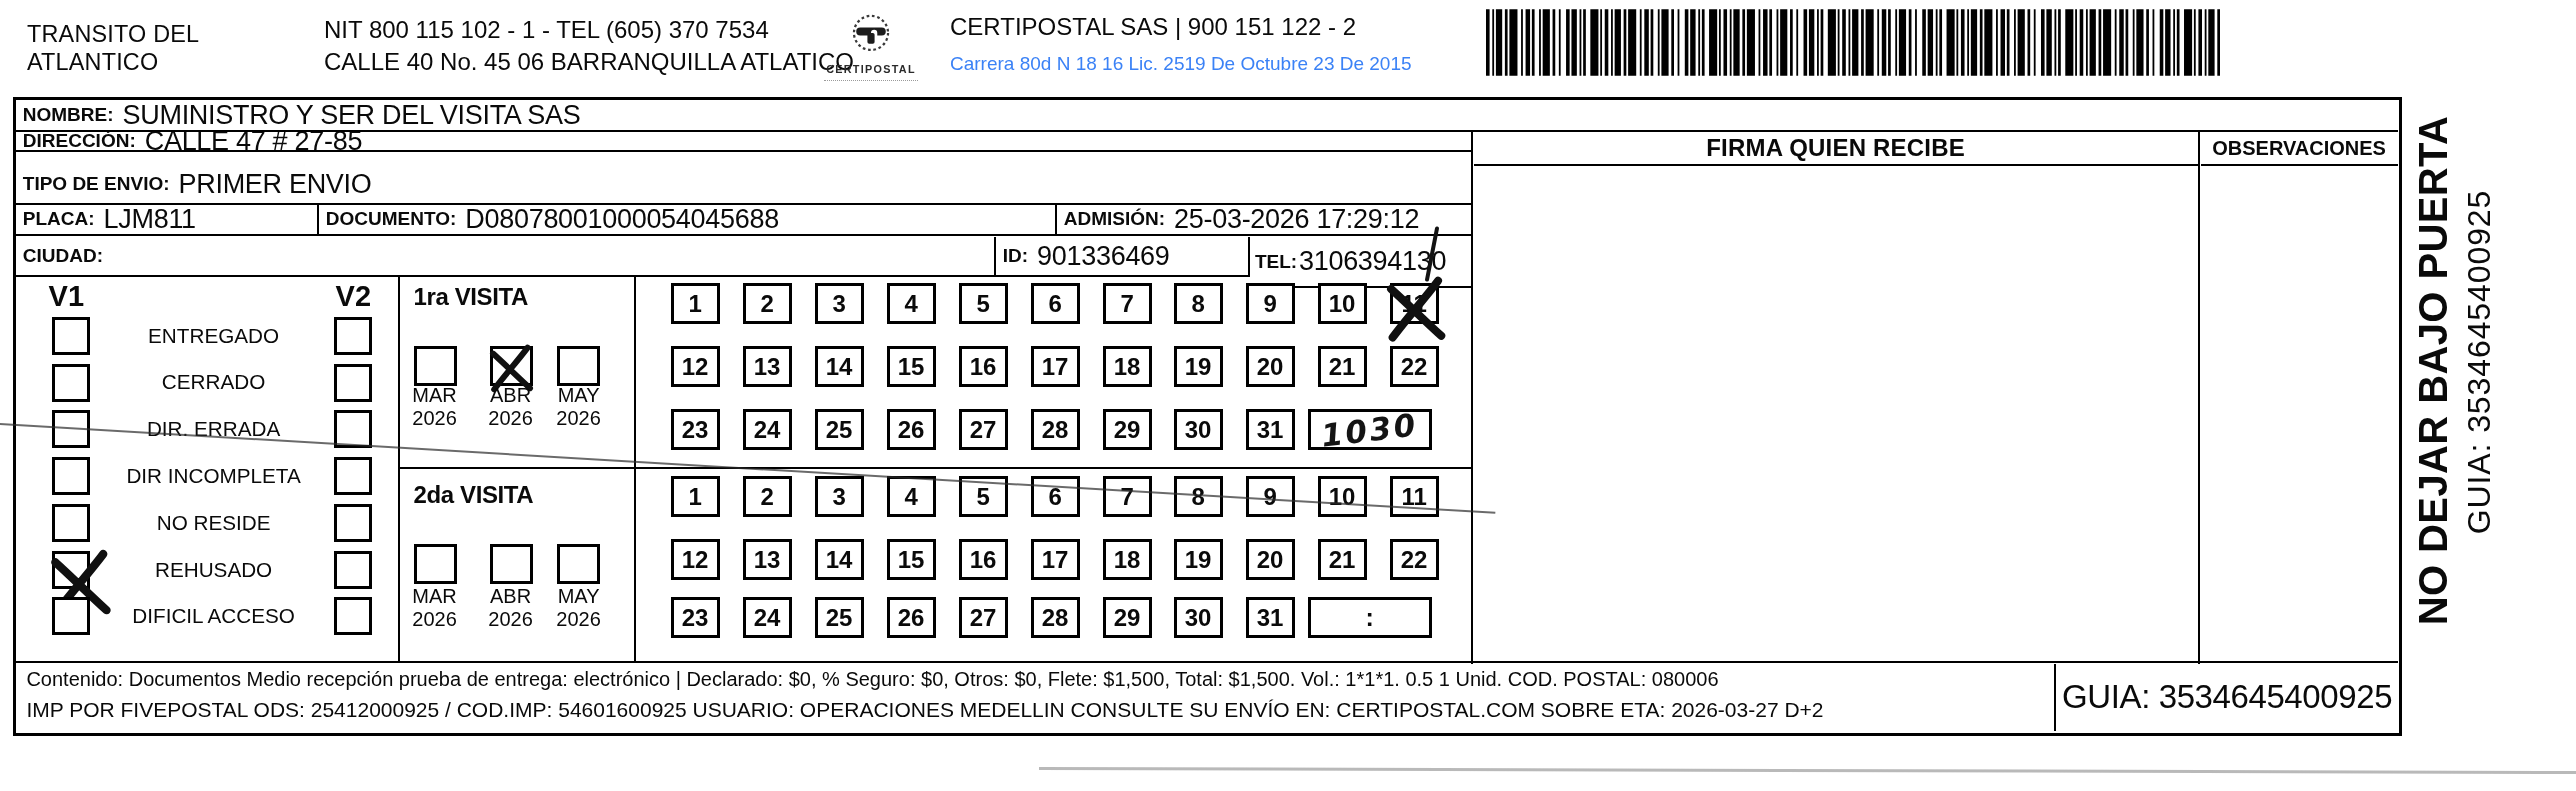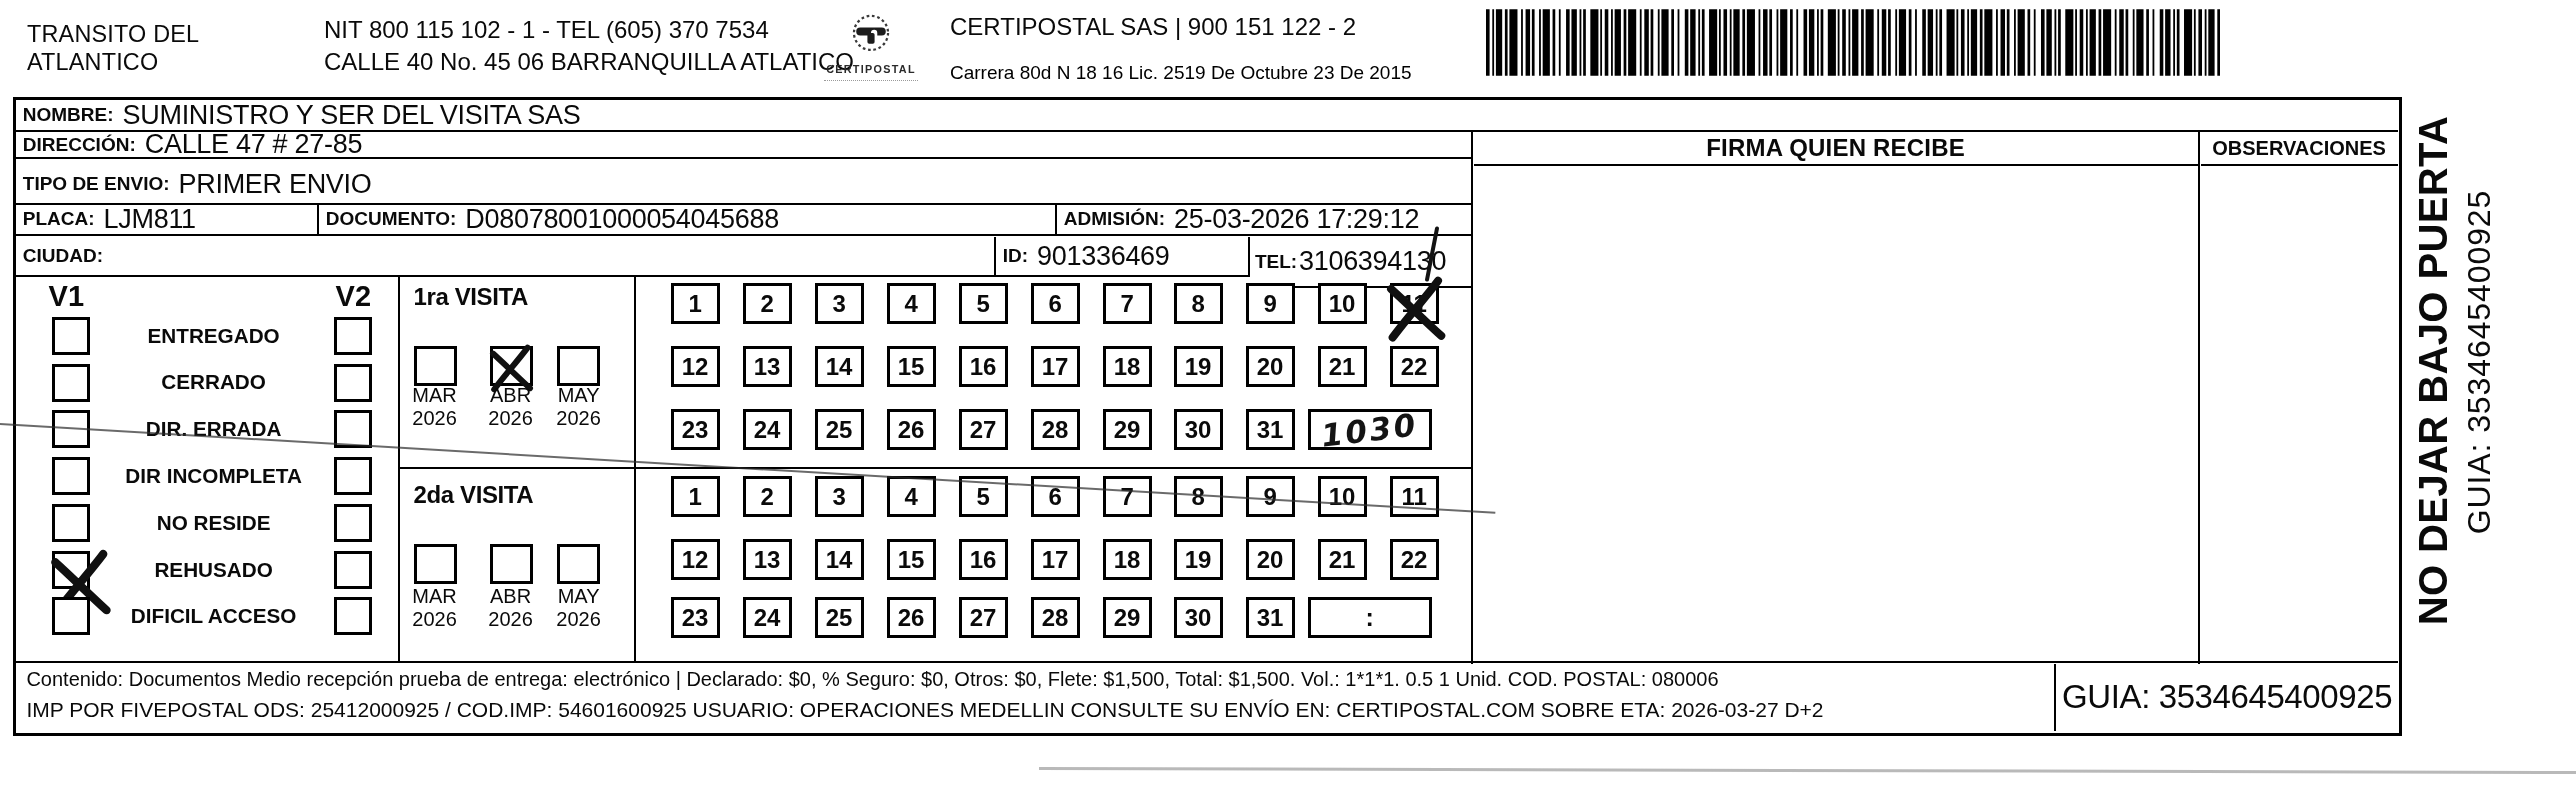--- a/index.html
+++ b/index.html
@@ -8,37 +8,37 @@
   .abs{position:absolute}
   .b{font-weight:400}
   
   .sender{left:27px;top:20px;font-size:23.4px;line-height:28px;letter-spacing:0.2px}
   .nitblk{left:324px;top:14.4px;font-size:24px;line-height:31.5px}
   .logo{left:808px;top:12.6px;width:126px;text-align:center}
   .logo-title{font-size:10.8px;font-weight:700;letter-spacing:1.3px;color:#2a2a2a;margin-top:0.9px}
   .logo-tag{margin:1.8px auto 0;width:94px;border-bottom:1.8px dotted #9a9a9a;height:2.7px}
   .compblk{left:950px;top:12.6px}
   .comp1{font-size:24px}
-  .comp2{font-size:19px;margin-top:21px;color:#000000}
+  .comp2{font-size:19px;margin-top:12px;color:#3b82f6}
   .barcode{left:1486px;top:9px}
   
   .form{position:absolute;left:12.6px;top:97px;width:2389px;height:639px;border:3.6px solid #000;box-sizing:border-box}
   .form .abs{position:absolute}
   .bb{border-bottom:2.7px solid #000}
   .vline{position:absolute;width:0;border-left:2.7px solid #000}
   .hline{position:absolute;height:0;border-top:2.7px solid #000}
   .rowline{display:flex;align-items:center;box-sizing:border-box;padding-left:7.2px;gap:9px;overflow:hidden}
   .lbl{font-weight:700;font-size:19px;white-space:nowrap}
   .val{font-size:27px;letter-spacing:-0.3px;white-space:nowrap}
   
   .sechead{font-weight:700;font-size:29px}
   .cb{position:absolute;background:#fff;border:3.6px solid #000;box-sizing:border-box}
   .cb-s{width:38px;height:38px}
   .cb-m{width:43px;height:40px}
-  .cl-label{position:absolute;left:81px;width:234px;text-align:center;font-size:20.7px;font-weight:700;line-height:36px;white-space:nowrap}
+  .cl-label{position:absolute;left:81px;width:234px;text-align:center;font-size:20.7px;font-weight:400;line-height:36px;white-space:nowrap}
   .vtitle{position:absolute;font-weight:700;font-size:24px;letter-spacing:-0.4px;white-space:nowrap}
   .mlabel{position:absolute;width:86px;text-align:center;font-weight:700;font-size:20px;line-height:23.4px;white-space:nowrap}
   .daybox{position:absolute;width:49px;height:41px;border:3.6px solid #000;box-sizing:border-box;
           display:flex;align-items:center;justify-content:center;font-size:24px;font-weight:700;background:#fff}
   .timebox{position:absolute;width:124px;height:41px;border:3.6px solid #000;box-sizing:border-box;
           display:flex;align-items:center;justify-content:center;background:#fff}
   .handwrite{font-style:italic;font-weight:600;font-size:31px;letter-spacing:2.7px;transform:rotate(-7deg);color:#141414;font-family:"DejaVu Sans",sans-serif}
   .printed{font-size:25px;font-weight:700}
   .xmark{position:absolute;inset:-5.4px;overflow:visible;pointer-events:none}
   .xmark path{fill:none;stroke:#101010;stroke-width:5;stroke-linecap:round}
@@ -94,21 +94,21 @@
     <line x1="0" y1="37" x2="816" y2="37" stroke="#000" stroke-width="74" stroke-dasharray="4 3 2 2 7 3 3 2 9 4 2 3 5 2 3 5 2 2 8 3 3 4 2 6 4 2 6 3 2 2 3 5 9 2 2 3"></line>
   </svg>
 
   <div class="form">
 
     <div class="abs rowline bb" style="left:0;top:0;width:2382px;height:32px">
       <span class="lbl">NOMBRE:</span>
       <span class="val">SUMINISTRO Y SER DEL VISITA SAS</span>
     </div>
 
-    <div class="abs rowline bb" style="left:0;top:32px;width:1455px;height:27px">
+    <div class="abs rowline bb" style="left:0;top:32px;width:1455px;height:20px">
       <span class="lbl">DIRECCIÓN:</span>
       <span class="val">CALLE 47 # 27-85</span>
     </div>
     <div class="abs firmahead bb" style="left:1458px;top:32px;width:724px;height:32px">FIRMA QUIEN RECIBE</div>
     <div class="abs obshead bb" style="left:2185px;top:32px;width:197px;height:32px">OBSERVACIONES</div>
 
     <div class="abs rowline bb" style="left:0;top:65px;width:1455px;height:40px">
       <span class="lbl">TIPO DE ENVIO:</span>
       <span class="val">PRIMER ENVIO</span>
     </div>

